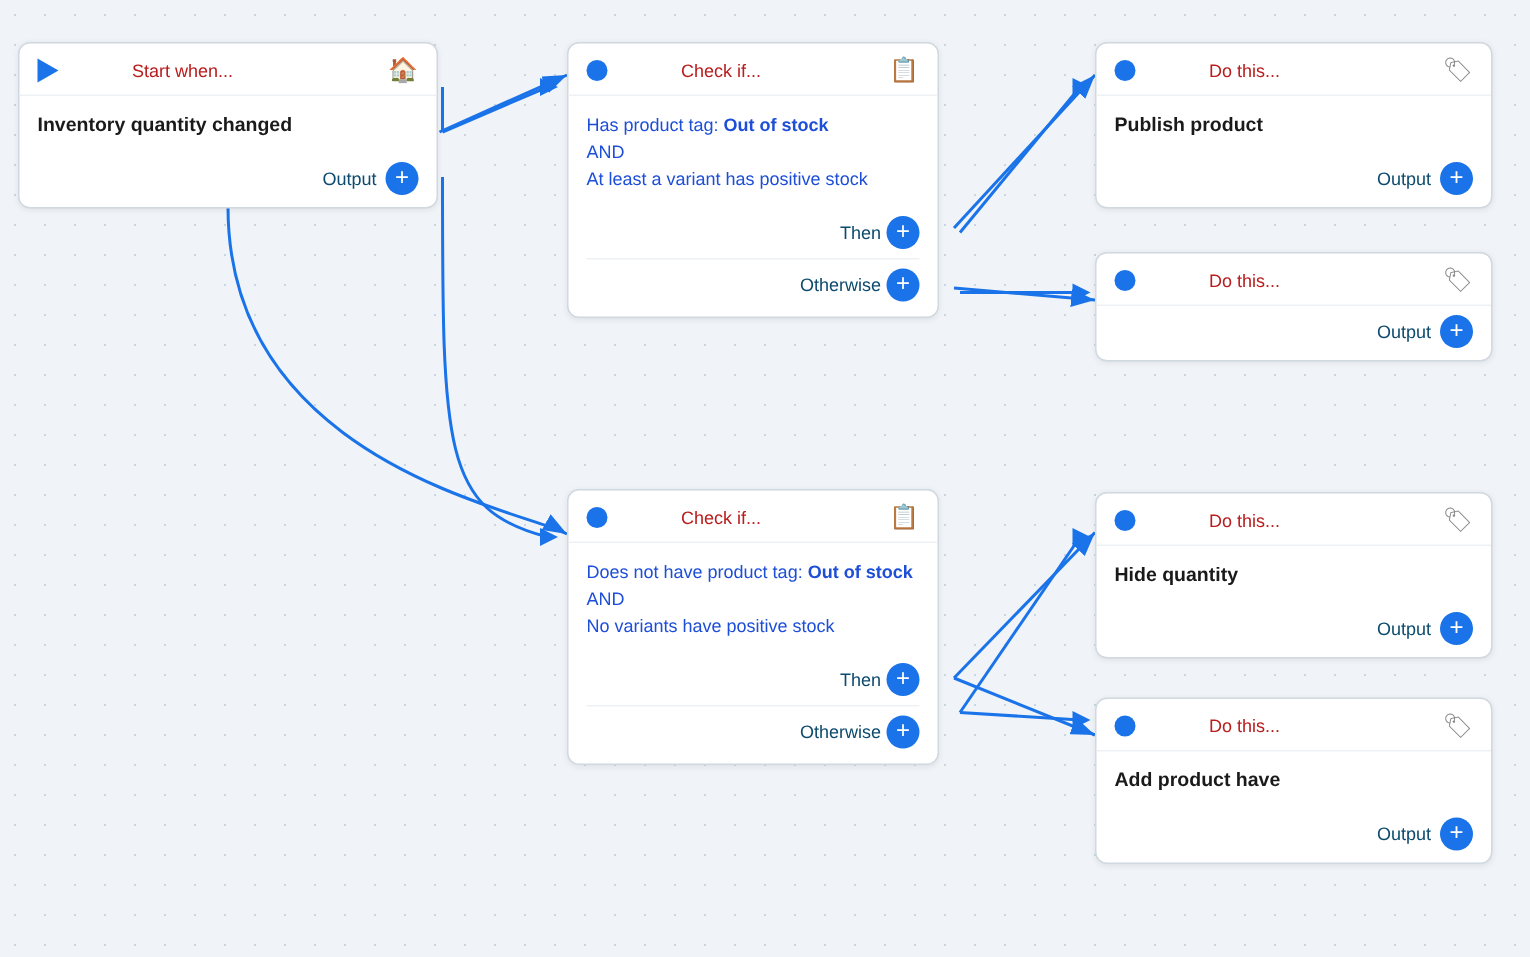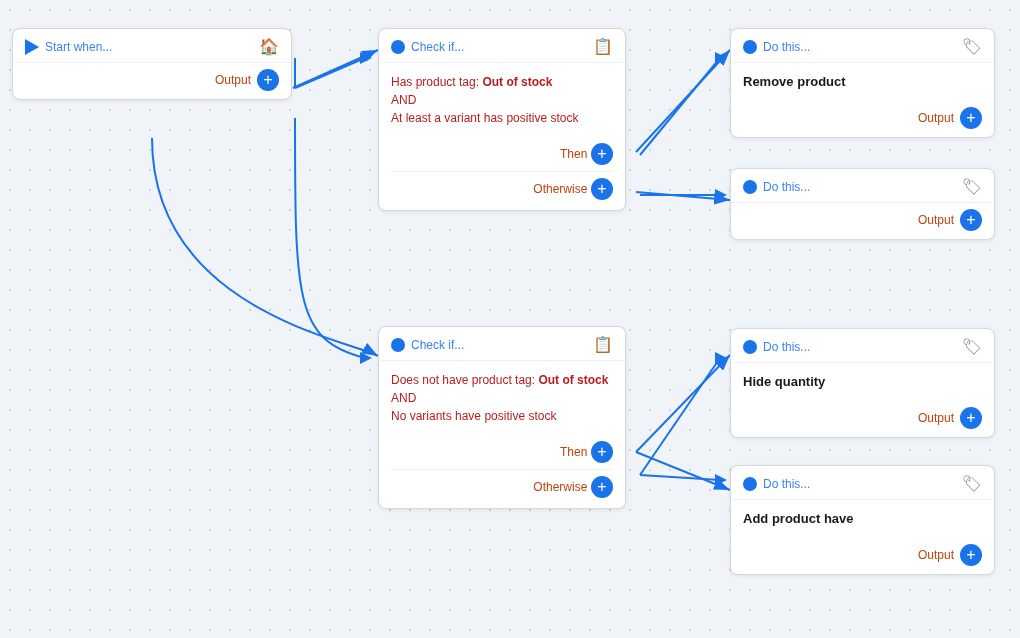--- a/index.html
+++ b/index.html
@@ -67,61 +67,62 @@
       width: 0; height: 0;
       border-radius: 0;
       background: transparent;
       border-top: 8px solid transparent;
       border-bottom: 8px solid transparent;
       border-left: 14px solid #1a73e8;
     }
 
     .node-title {
       font-size: 12px;
-      color: #3b82f6;
+      color: #b91c1c;
       font-weight: 500;
+      margin-left: 43px;
     }
 
     .node-icon {
       color: #888;
       font-size: 16px;
     }
 
     .node-body {
       padding: 10px 12px;
     }
 
     .node-main-text {
       font-weight: 700;
       font-size: 13px;
       color: #1a1a1a;
       line-height: 1.4;
     }
 
     .node-sub-text {
       font-size: 12px;
-      color: #b91c1c;
+      color: #1d4ed8;
       line-height: 1.5;
     }
 
     .node-sub-text strong {
       font-weight: 700;
     }
 
     .node-footer {
       display: flex;
       align-items: center;
       justify-content: flex-end;
       padding: 6px 12px 8px;
       gap: 6px;
     }
 
     .footer-label {
       font-size: 12px;
-      color: #c2410c;
+      color: #0c4a6e;
     }
 
     .add-btn {
       width: 22px;
       height: 22px;
       border-radius: 50%;
       background: #1a73e8;
       color: #fff;
       display: flex;
       align-items: center;
@@ -170,20 +171,23 @@
   </svg>
 
   <div class="node-card" style="left: 12px; top: 28px; width: 280px;">
     <div class="node-header">
       <div class="node-header-left">
         <div class="node-dot trigger"></div>
         <span class="node-title">Start when...</span>
       </div>
       <span class="node-icon">🏠</span>
     </div>
+    <div class="node-body">
+      <div class="node-main-text">Inventory quantity changed</div>
+    </div>
     <div class="node-footer">
       <span class="footer-label">Output</span>
       <div class="add-btn">+</div>
     </div>
   </div>
 
   <div class="node-card" style="left: 378px; top: 28px; width: 248px;">
     <div class="node-header">
       <div class="node-header-left">
         <div class="node-dot"></div>
@@ -213,21 +217,21 @@
 
   <div class="node-card" style="left: 730px; top: 28px; width: 265px;">
     <div class="node-header">
       <div class="node-header-left">
         <div class="node-dot"></div>
         <span class="node-title">Do this...</span>
       </div>
       <span class="node-icon">🏷</span>
     </div>
     <div class="node-body">
-      <div class="node-main-text">Remove product</div>
+      <div class="node-main-text">Publish product</div>
     </div>
     <div class="node-footer">
       <span class="footer-label">Output</span>
       <div class="add-btn">+</div>
     </div>
   </div>
 
   <div class="node-card" style="left: 730px; top: 168px; width: 265px;">
     <div class="node-header">
       <div class="node-header-left">

